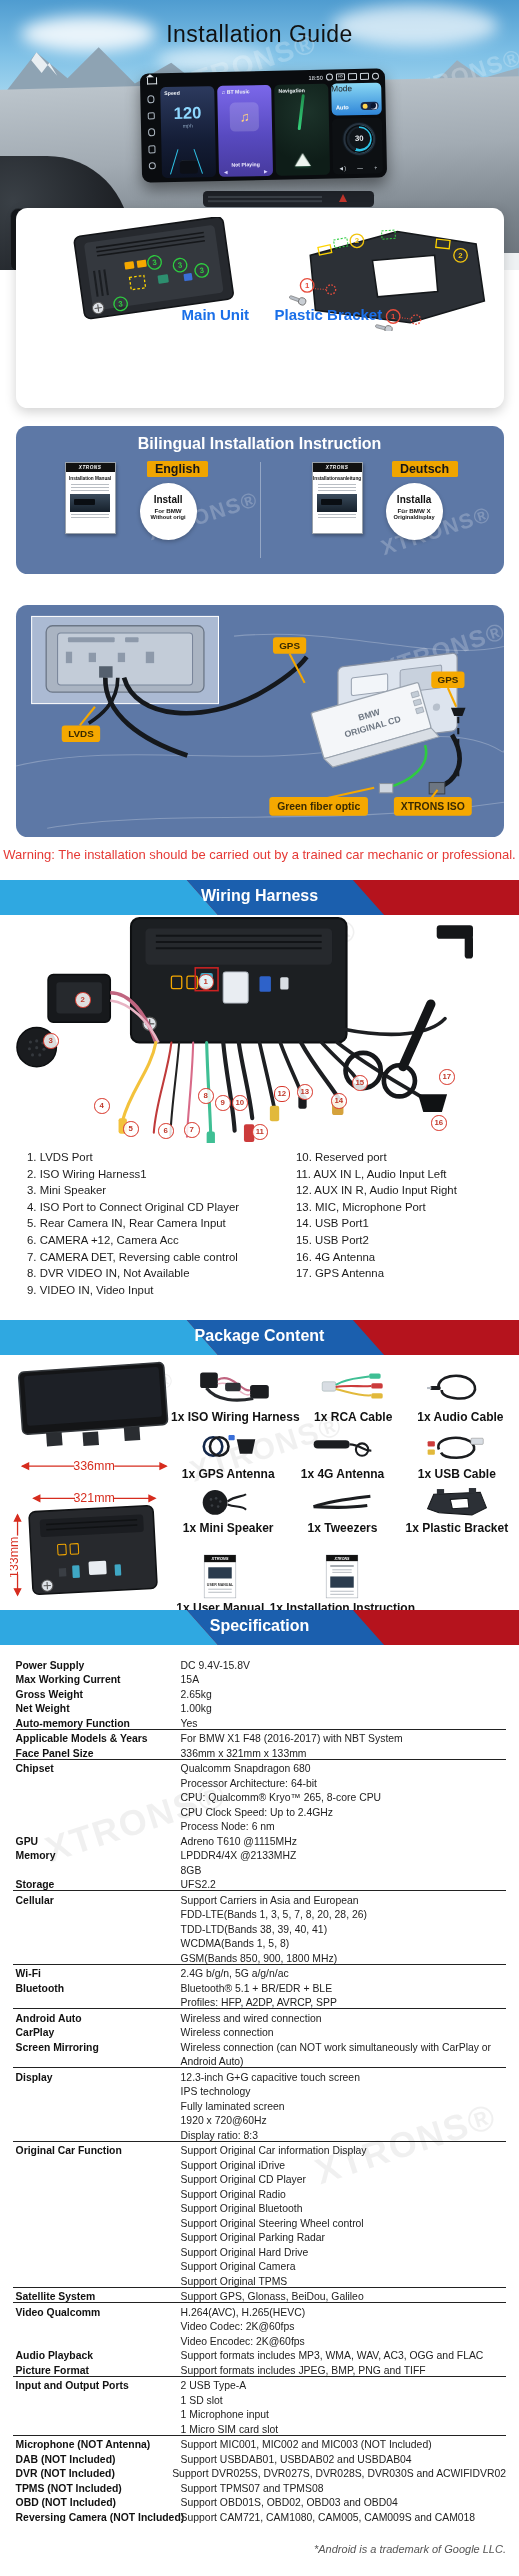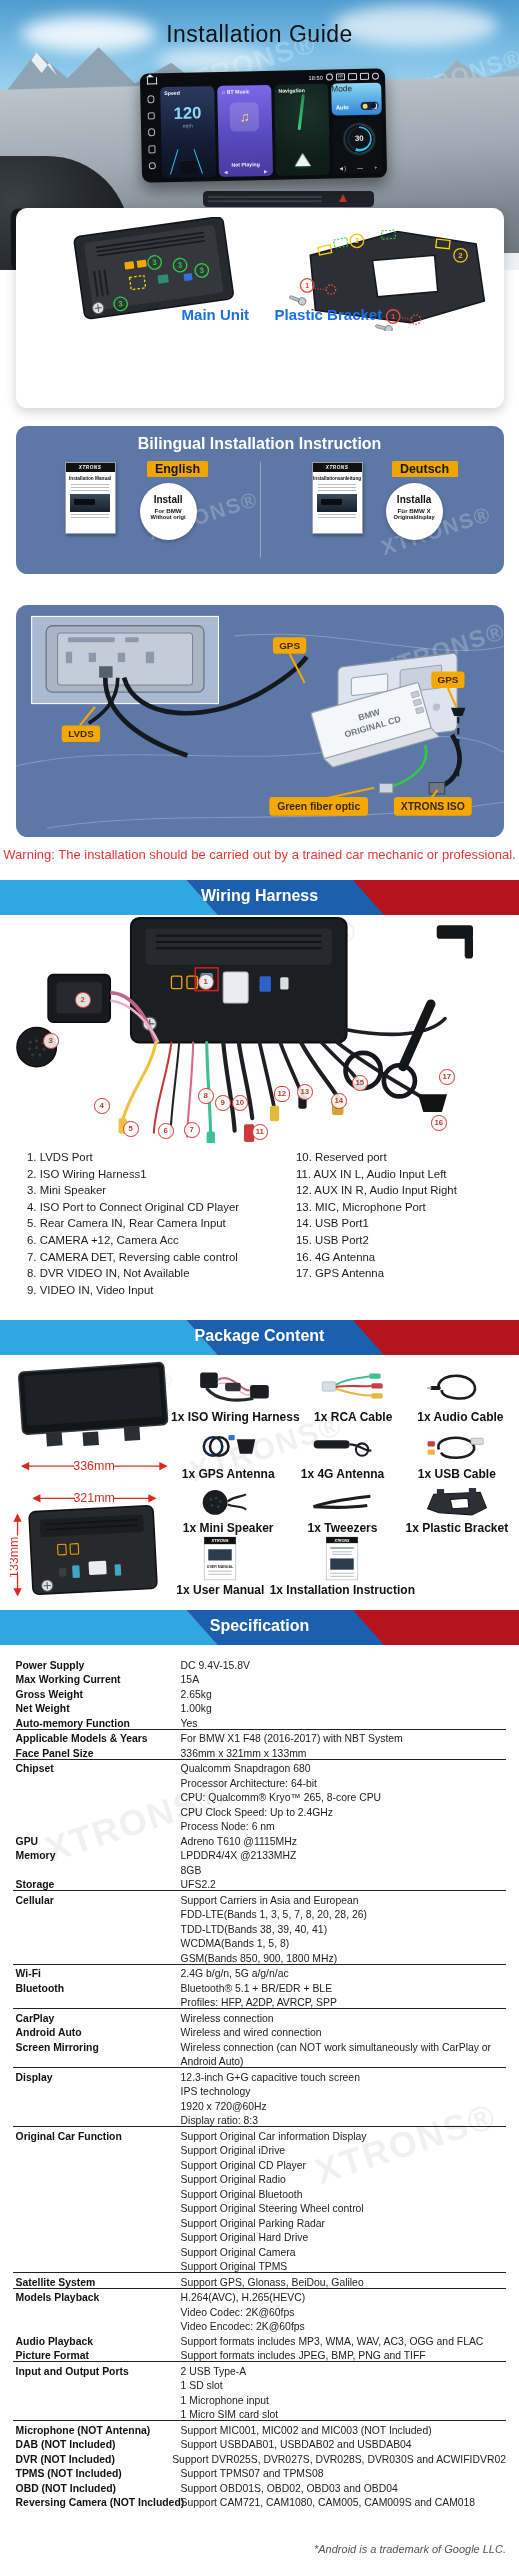--- a/index.html
+++ b/index.html
@@ -699,21 +699,21 @@
       <div class="pk-cell">
         <svg width="78" height="32" viewBox="0 0 150 62">
           <path d="M30,14 L120,10 L132,40 L104,54 L40,50 L18,42 Z M62,24 L96,22 L98,40 L66,42 Z" fill="#2c3036" fill-rule="evenodd" stroke="#14171a" stroke-width="2"></path>
           <rect x="36" y="4" width="14" height="10" fill="#2c3036"></rect>
             <rect x="98" y="2" width="14" height="10" fill="#2c3036"></rect>
         </svg>
         <div class="pk-label">1x Plastic Bracket</div>
       </div>
     </div>
 
-    <div class="pk-row" style="top:183px;height:61px;width:244px;">
+    <div class="pk-row" style="top:201px;height:61px;width:244px;">
       <div class="pk-cell">
         <svg width="36" height="46" viewBox="0 0 70 88">
           <rect x="4" y="2" width="62" height="84" fill="#fff" stroke="#9aa2ab"></rect>
           <rect x="4" y="2" width="62" height="14" fill="#111"></rect>
           <text x="35" y="12" text-anchor="middle" font-size="8" font-style="italic" font-weight="bold" fill="#fff" font-family="Liberation Sans, sans-serif">XTRONS</text>
           <rect x="12" y="26" width="46" height="22" fill="#2b3c4e"></rect>
           <text x="35" y="62" text-anchor="middle" font-size="7" font-weight="bold" fill="#333" font-family="Liberation Sans, sans-serif">USER MANUAL</text>
           <rect x="12" y="68" width="46" height="2" fill="#b9bec4"></rect>
             <rect x="12" y="74" width="46" height="2" fill="#b9bec4"></rect>
         </svg>
@@ -852,48 +852,52 @@
           <div class="spec-value">Bluetooth® 5.1 + BR/EDR + BLE</div>
         </div>
         <div class="spec-row">
           <div class="spec-label"></div>
           <div class="spec-value">Profiles: HFP, A2DP, AVRCP, SPP</div>
         </div>
       </div>
     <div class="spec-group">
 
     <div class="spec-row">
+          <div class="spec-label">Android Auto</div>
+          <div class="spec-value">Wireless and wired connection</div>
+        </div>
+        <div class="spec-row">
           <div class="spec-label">CarPlay</div>
           <div class="spec-value">Wireless connection</div>
         </div>
         <div class="spec-row">
-          <div class="spec-label">Android Auto</div>
-          <div class="spec-value">Wireless and wired connection</div>
-        </div>
-        <div class="spec-row">
           <div class="spec-label">Screen Mirroring</div>
           <div class="spec-value">Wireless connection (can NOT work simultaneously with CarPlay or</div>
         </div>
         <div class="spec-row">
           <div class="spec-label"></div>
           <div class="spec-value">Android Auto)</div>
         </div>
       </div>
     <div class="spec-group">
 
     <div class="spec-row">
           <div class="spec-label">Display</div>
           <div class="spec-value">12.3-inch G+G capacitive touch screen</div>
         </div>
         <div class="spec-row">
           <div class="spec-label"></div>
           <div class="spec-value">IPS technology</div>
         </div>
         <div class="spec-row">
           <div class="spec-label"></div>
+          <div class="spec-value">Fully laminated screen</div>
+        </div>
+        <div class="spec-row">
+          <div class="spec-label"></div>
           <div class="spec-value">1920 x 720@60Hz</div>
         </div>
         <div class="spec-row">
           <div class="spec-label"></div>
           <div class="spec-value">Display ratio: 8:3</div>
         </div>
       </div>
     <div class="spec-group">
 
     <div class="spec-row">
@@ -940,21 +944,21 @@
     <div class="spec-group">
 
     <div class="spec-row">
           <div class="spec-label">Satellite System</div>
           <div class="spec-value">Support GPS, Glonass, BeiDou, Galileo</div>
         </div>
       </div>
     <div class="spec-group">
 
     <div class="spec-row">
-          <div class="spec-label">Models Playback</div>
+          <div class="spec-label">Video Qualcomm</div>
           <div class="spec-value">H.264(AVC), H.265(HEVC)</div>
         </div>
         <div class="spec-row">
           <div class="spec-label"></div>
           <div class="spec-value">Video Codec: 2K@60fps</div>
         </div>
         <div class="spec-row">
           <div class="spec-label"></div>
           <div class="spec-value">Video Encodec: 2K@60fps</div>
         </div>

